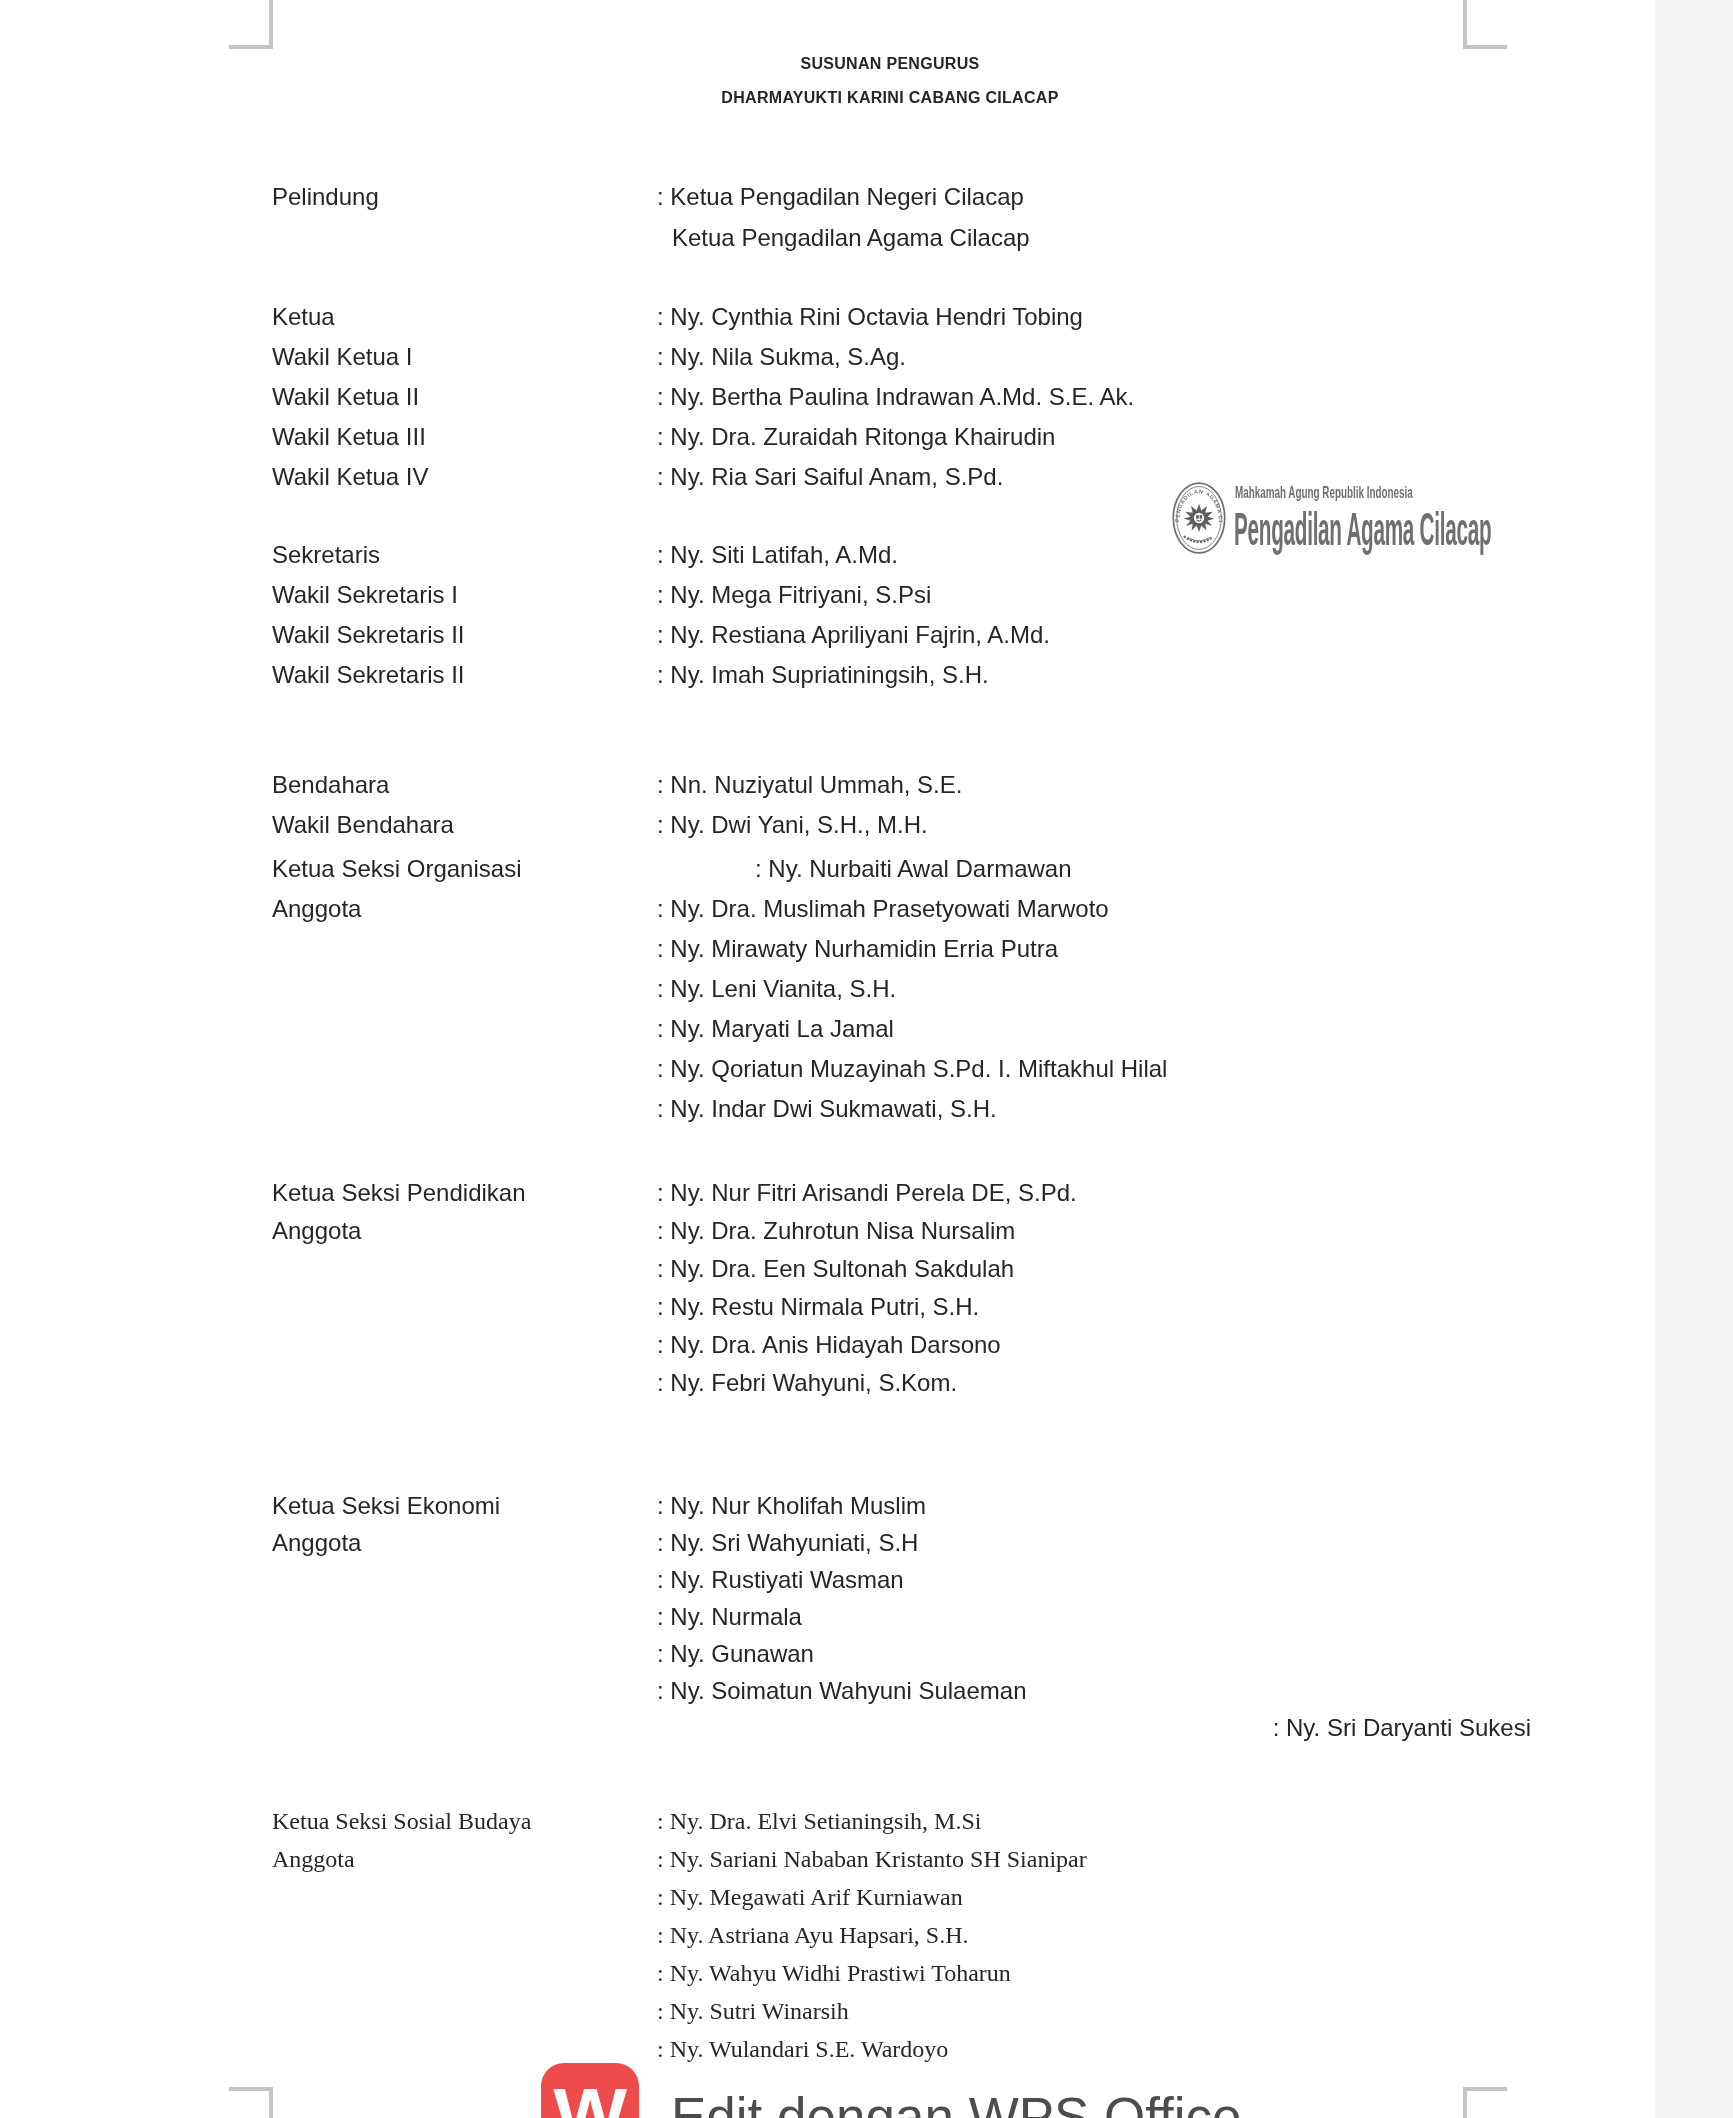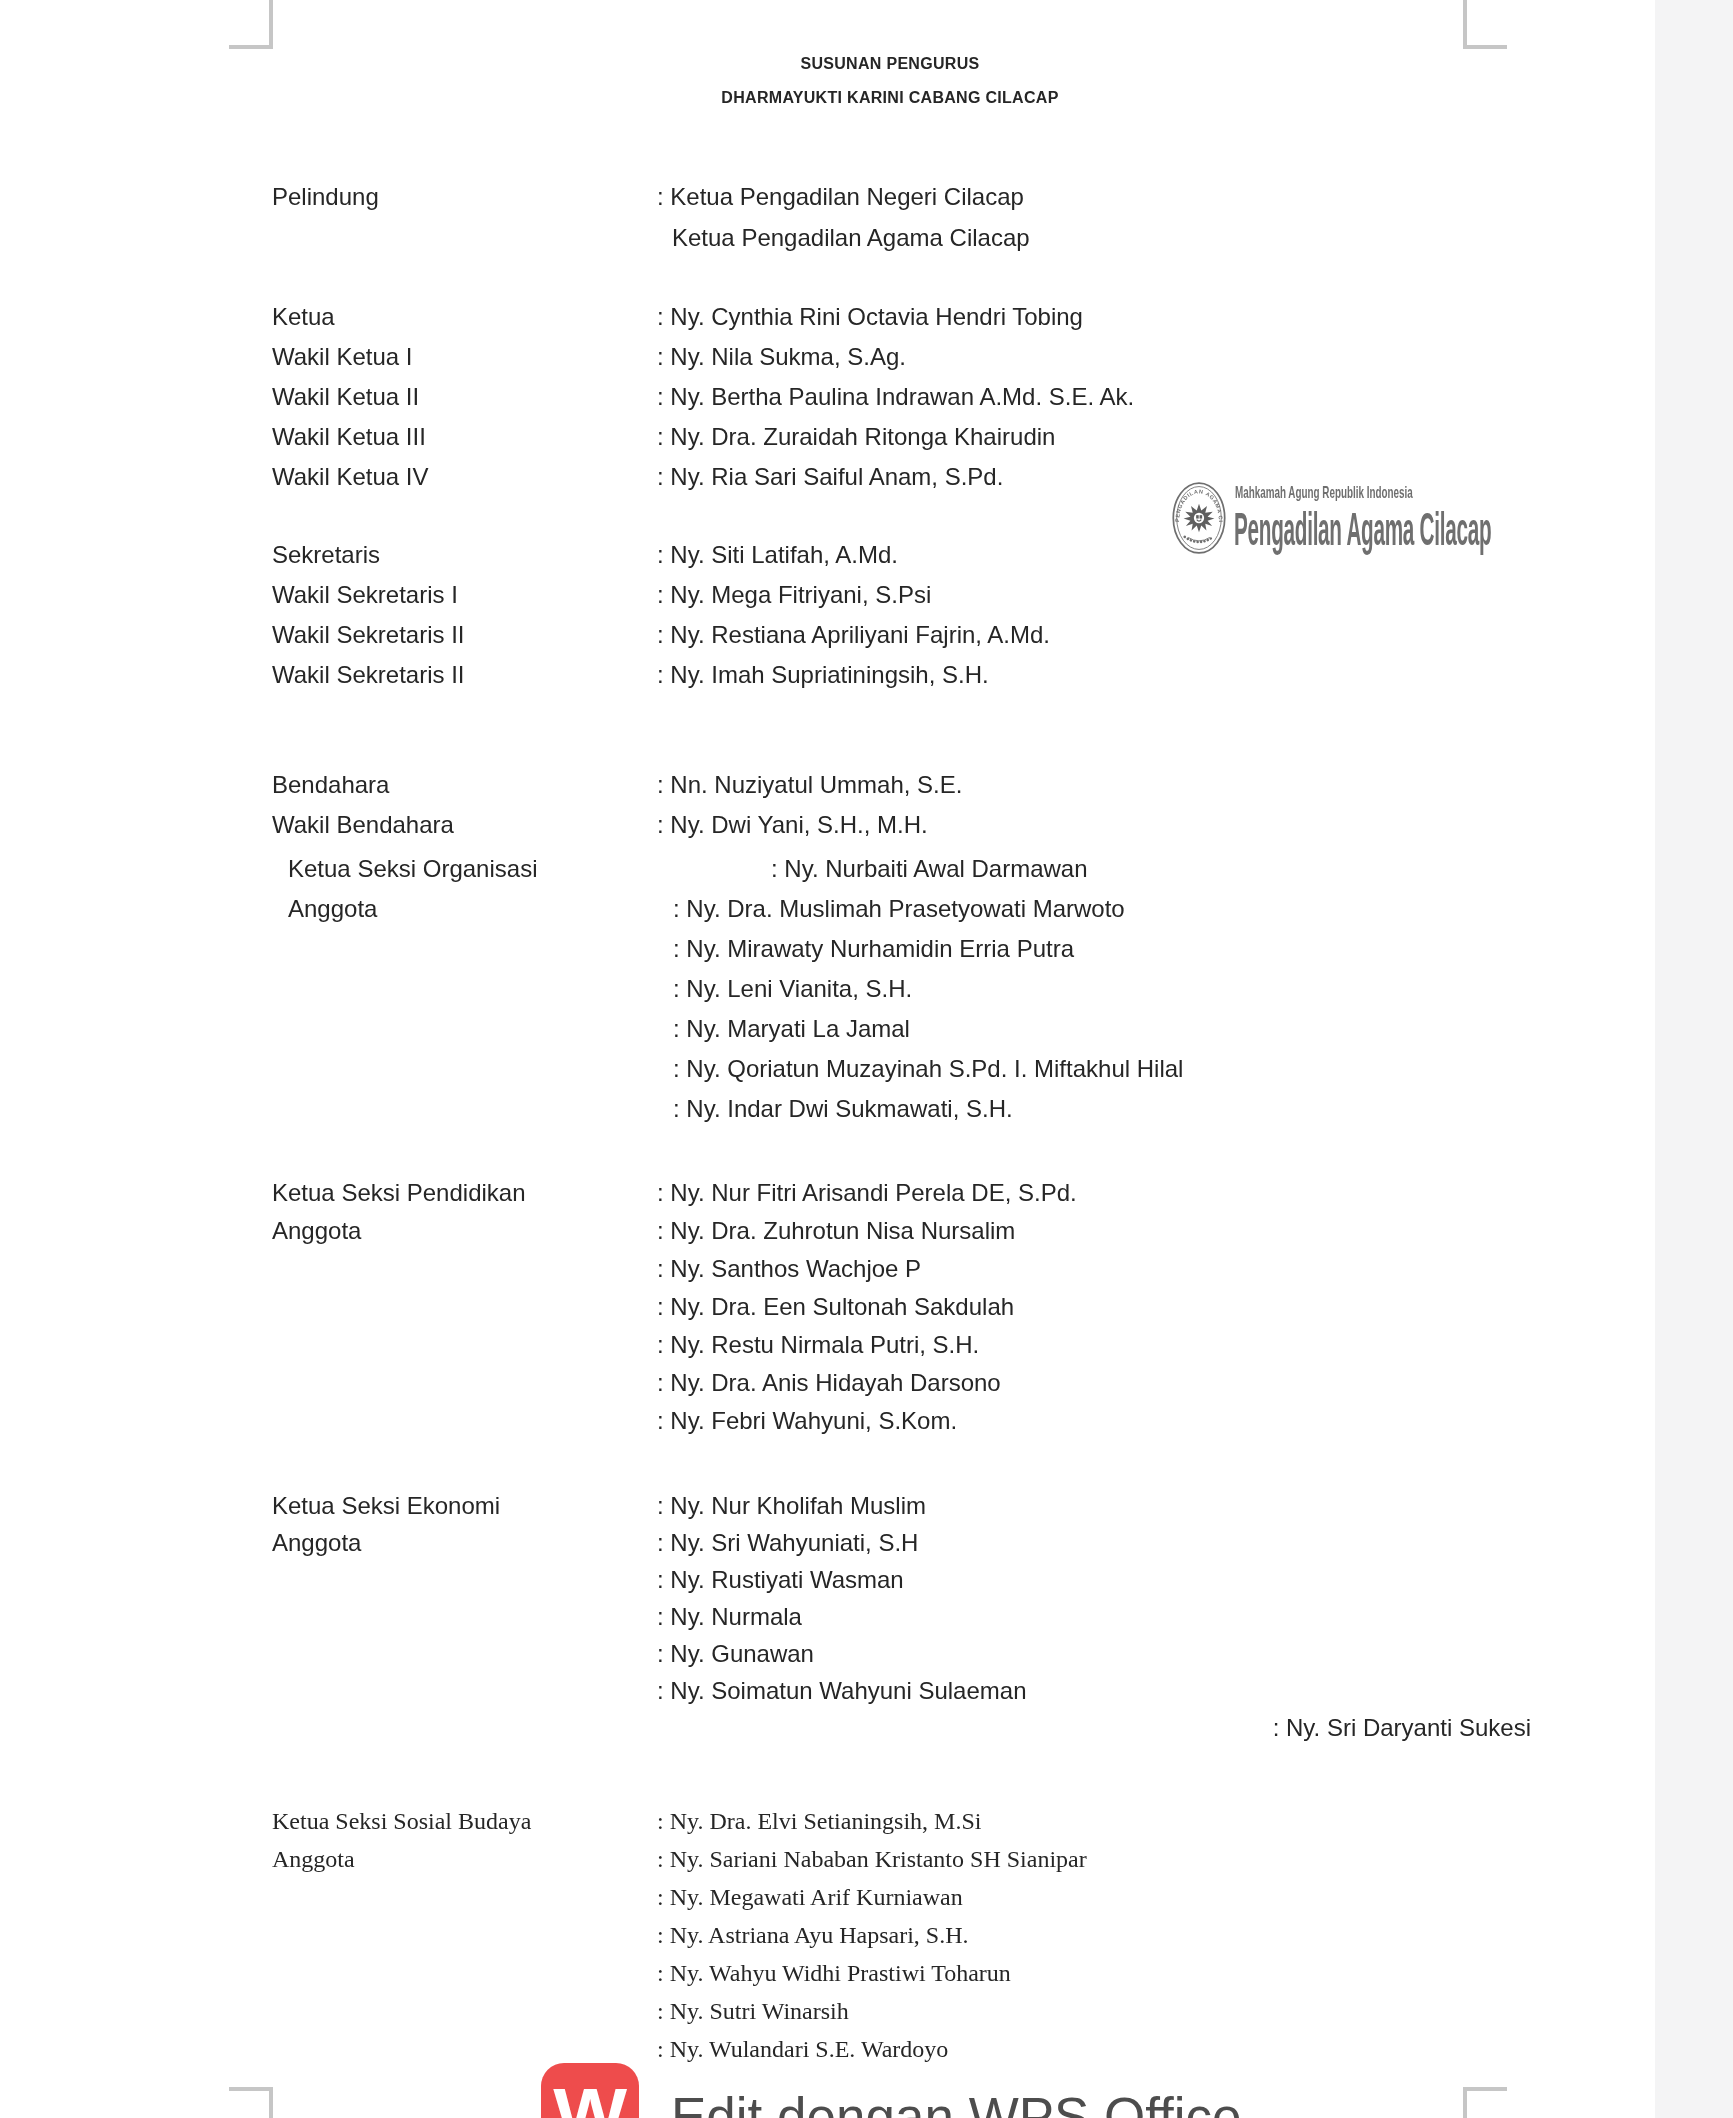--- a/index.html
+++ b/index.html
@@ -124,21 +124,21 @@
       <div class="roster-section" style="top: 770px;">
         <div class="roster-row" style="height: 40px;">
           <span class="role-label">Bendahara</span>
           <span class="member-value">: Nn. Nuziyatul Ummah, S.E.</span>
         </div>
         <div class="roster-row" style="height: 40px;">
           <span class="role-label">Wakil Bendahara</span>
           <span class="member-value">: Ny. Dwi Yani, S.H., M.H.</span>
         </div>
       </div>
-      <div class="roster-section" style="top: 854px; margin-left: 16px;">
+      <div class="roster-section" style="top: 854px;">
         <div class="roster-row" style="height: 40px;">
           <span class="role-label">Ketua Seksi Organisasi</span>
           <span class="member-value shift">: Ny. Nurbaiti Awal Darmawan</span>
         </div>
         <div class="roster-row" style="height: 40px;">
           <span class="role-label">Anggota</span>
           <span class="member-value">: Ny. Dra. Muslimah Prasetyowati Marwoto</span>
         </div>
         <div class="roster-row" style="height: 40px;">
           <span class="role-label"></span>
@@ -162,24 +162,20 @@
         </div>
       </div>
       <div class="roster-section" style="top: 1178px;">
         <div class="roster-row" style="height: 38px;">
           <span class="role-label">Ketua Seksi Pendidikan</span>
           <span class="member-value">: Ny. Nur Fitri Arisandi Perela DE, S.Pd.</span>
         </div>
         <div class="roster-row" style="height: 38px;">
           <span class="role-label">Anggota</span>
           <span class="member-value">: Ny. Dra. Zuhrotun Nisa Nursalim</span>
-        </div>
-        <div class="roster-row" style="height: 38px;">
-          <span class="role-label"></span>
-          <span class="member-value">: Ny. Santhos Wachjoe P</span>
         </div>
         <div class="roster-row" style="height: 38px;">
           <span class="role-label"></span>
           <span class="member-value">: Ny. Dra. Een Sultonah Sakdulah</span>
         </div>
         <div class="roster-row" style="height: 38px;">
           <span class="role-label"></span>
           <span class="member-value">: Ny. Restu Nirmala Putri, S.H.</span>
         </div>
         <div class="roster-row" style="height: 38px;">

